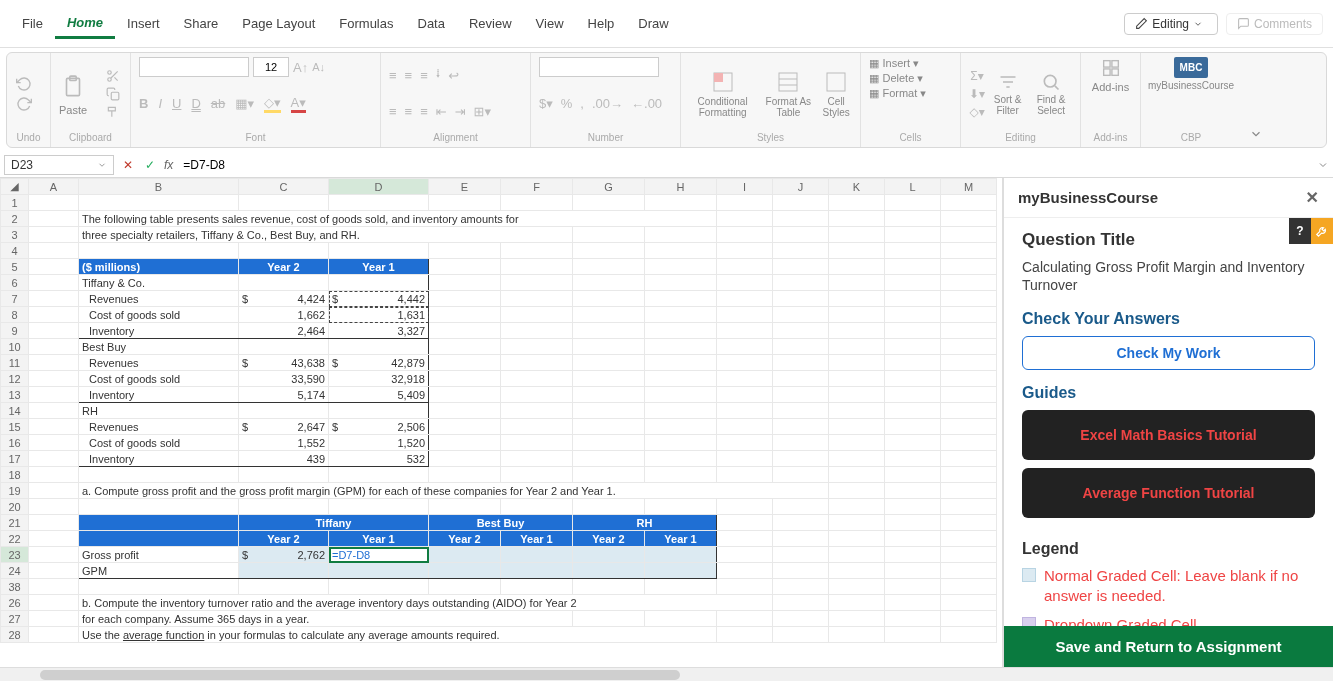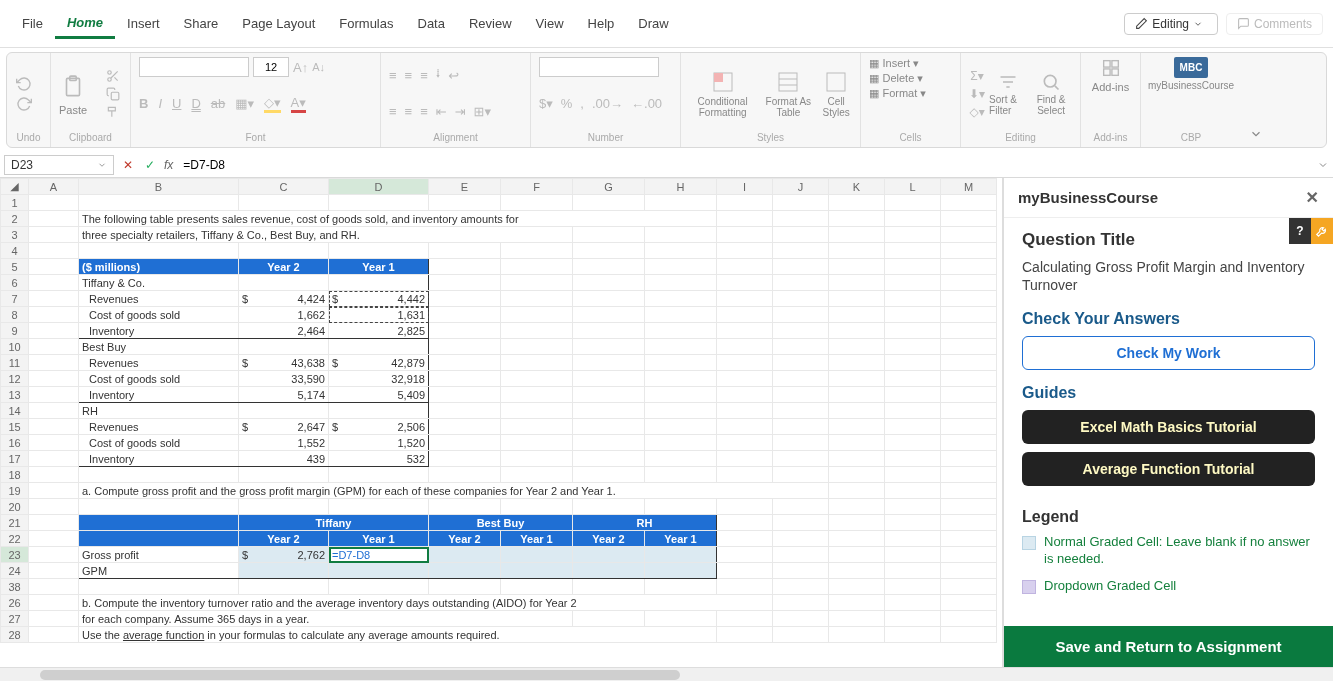--- a/index.html
+++ b/index.html
@@ -70,22 +70,22 @@
 .sp-close { font-size: 16px; color: #666; cursor: pointer; }
 .sp-body { padding: 12px 18px; overflow-y: auto; flex: 1; position: relative; }
 .sp-corner { position: absolute; top: 0; right: 0; display: flex; }
 .sp-corner div { width: 22px; height: 26px; display: flex; align-items: center; justify-content: center; color: #fff; font-weight: bold; }
 .corner-q { background: #333; }
 .corner-wrench { background: #f5a623; }
 .sp-qtitle { font-size: 17px; font-weight: 600; margin-bottom: 8px; }
 .sp-qsub { font-size: 14px; color: #444; margin-bottom: 16px; line-height: 1.3; }
 .sp-section { font-size: 16px; font-weight: 600; color: #1a5a8a; margin: 14px 0 8px; }
 .btn-outline { width: 100%; border: 1.5px solid #1f6fd4; color: #1f6fd4; background: #fff; border-radius: 6px; padding: 8px; font-size: 14px; font-weight: 600; cursor: pointer; }
-.btn-dark { width: 100%; background: #222; color: #fef9c3; border: none; border-radius: 6px; padding: 9px; font-size: 14px; font-weight: 600; margin-bottom: 8px; cursor: pointer; }
-.legend-row { display: flex; align-items: flex-start; gap: 8px; font-size: 13px; color: #15803d; margin-bottom: 10px; line-height: 1.3; }
+.btn-dark { width: 100%; background: #222; color: #ef4444; border: none; border-radius: 6px; padding: 17px; font-size: 14px; font-weight: 600; margin-bottom: 8px; cursor: pointer; }
+.legend-row { display: flex; align-items: flex-start; gap: 8px; font-size: 15px; color: #ef4444; margin-bottom: 10px; line-height: 1.3; }
 .swatch { width: 14px; height: 14px; flex-shrink: 0; margin-top: 2px; }
 .swatch.normal { background: #dceaf2; border: 1px solid #b8d4e3; }
 .swatch.dropdown { background: #d8d0ee; border: 1px solid #c0b4e0; }
 .sp-footer { background: #0a7a3f; color: #fff; text-align: center; padding: 12px; font-size: 15px; font-weight: 600; cursor: pointer; }
 
 
 .bottom-bar { height: 28px; border-top: 1px solid #ddd; display: flex; align-items: center; padding: 0 8px; gap: 10px; background: #fafafa; }
 .sheet-tab { display: flex; align-items: center; gap: 4px; font-size: 12px; color: #107c41; border-bottom: 2px solid #107c41; padding: 2px 6px; }
 .nav-arrow { color: #bbb; font-size: 13px; padding: 0 3px; }
 .hscroll { height: 14px; background: #f0f0f0; border-top: 1px solid #ddd; position: relative; }
@@ -253,21 +253,21 @@
     <div class="r-icons" style="gap:4px">
       <div class="col" style="font-size:12px;color:#bbb">
         <span>Σ▾</span>
         <span>⬇▾</span>
         <span>◇▾</span>
       </div>
       <div class="r-big">
           <svg width="20" height="20" viewBox="0 0 24 24" fill="none" stroke="#bbb" stroke-width="2">
             <path d="M3 6h18M6 12h12M10 18h4"></path>
           </svg>
-          <span style="font-size:10px;text-align:left">Sort &amp; Filter</span>
+          <span style="font-size:10px;text-align:center">Sort &amp; Filter</span>
         </div>
       <div class="r-big">
           <svg width="20" height="20" viewBox="0 0 24 24" fill="none" stroke="#bbb" stroke-width="2">
             <circle cx="11" cy="11" r="7"></circle>
             <line x1="21" y1="21" x2="16.65" y2="16.65"></line>
           </svg>
           <span style="font-size:10px;text-align:center">Find &amp; Select</span>
         </div>
     </div>
     <div class="r-group-label">Editing</div>
@@ -474,21 +474,21 @@
             <td></td>
             <td></td>
             <td></td>
             <td></td>
           </tr>
         <tr>
             <th class="rowhdr">9</th>
             <td></td>
           <td class="bl bb" style="padding-left:10px">Inventory</td>
           <td class="num bb">2,464</td>
-          <td class="br num bb">2,825</td>
+          <td class="br num bb">3,327</td>
           <td></td>
             <td></td>
             <td></td>
             <td></td>
             <td></td>
             <td></td>
             <td></td>
             <td></td>
             <td></td>
           </tr>

